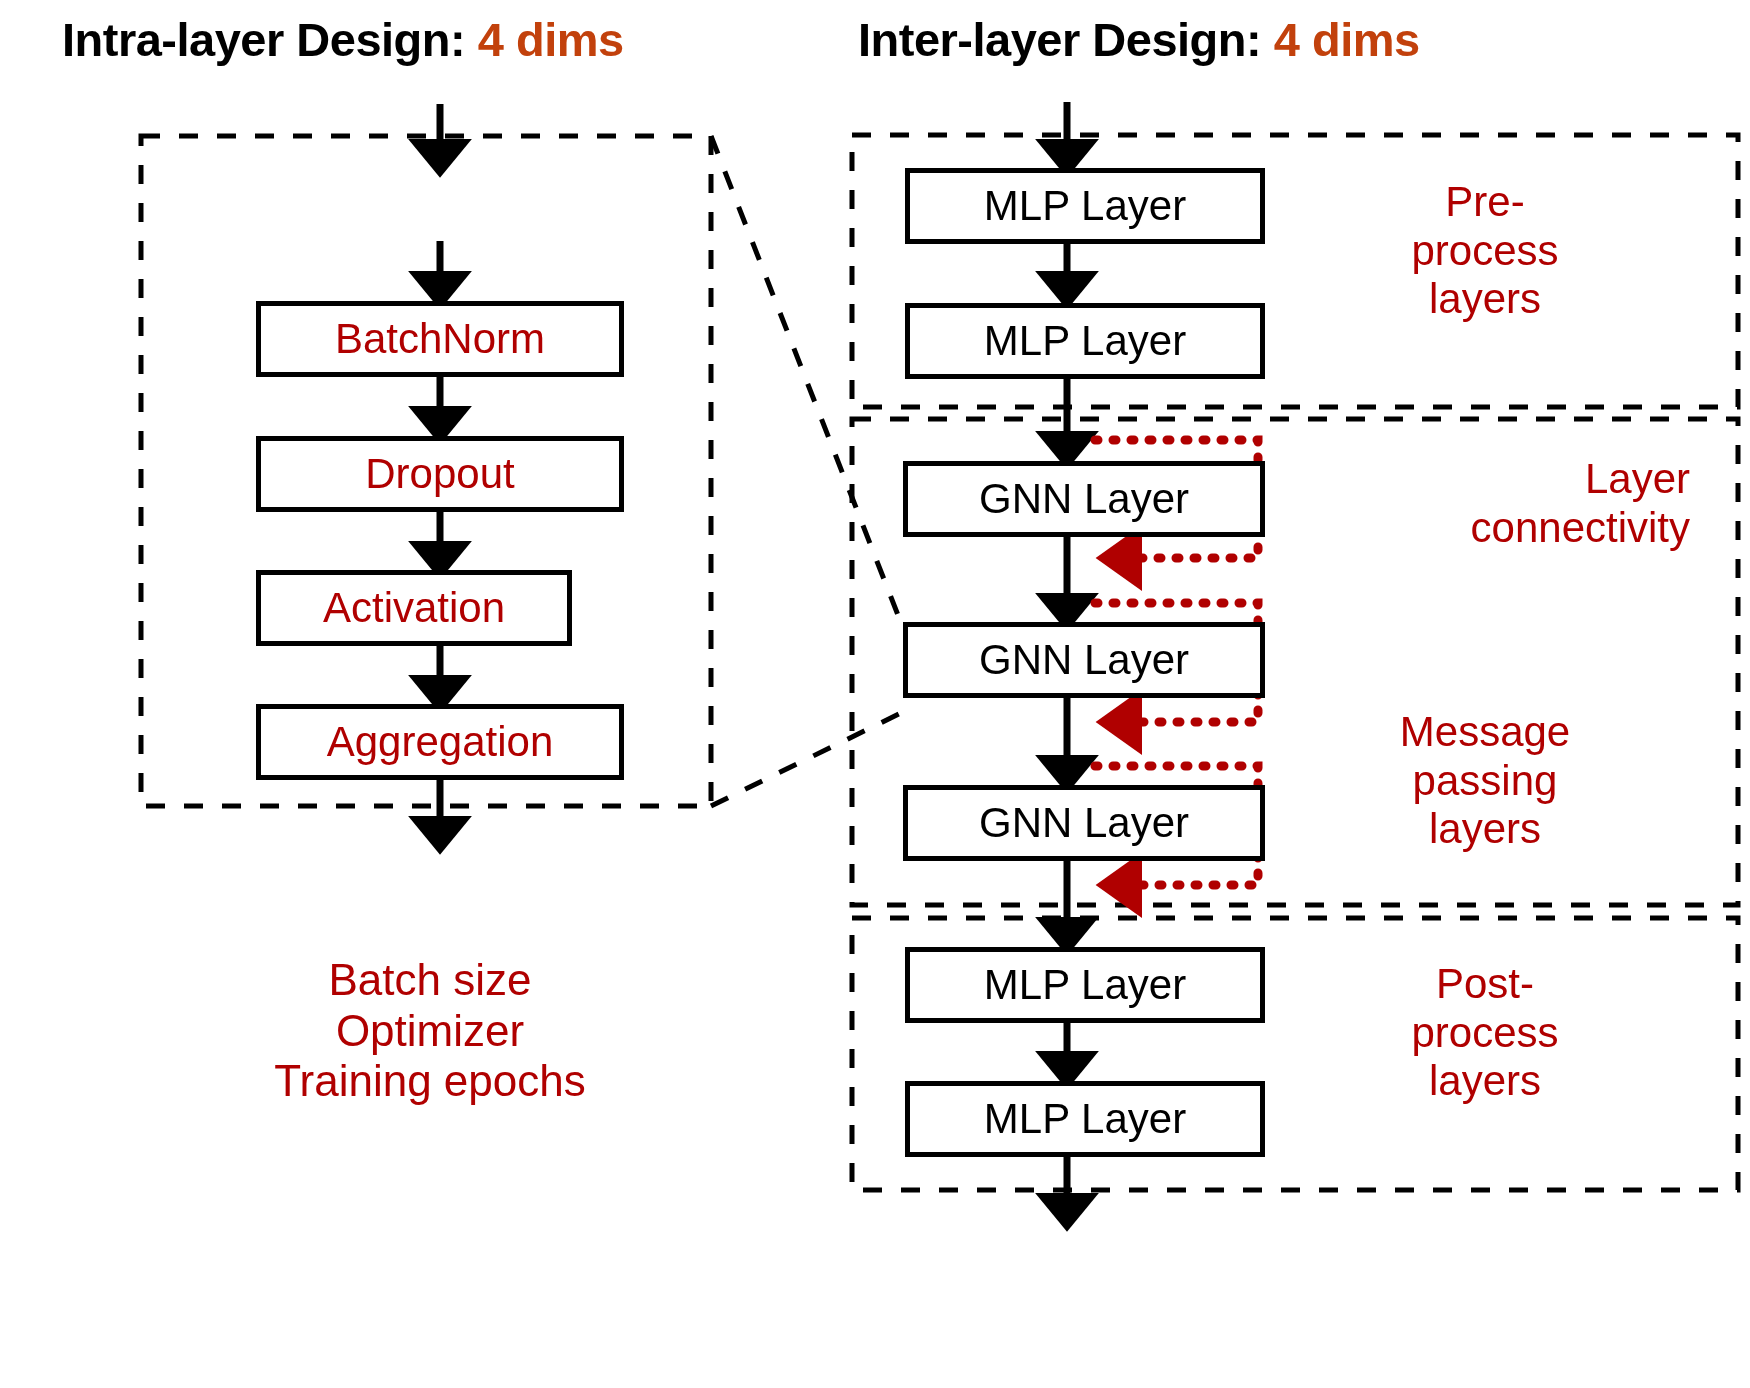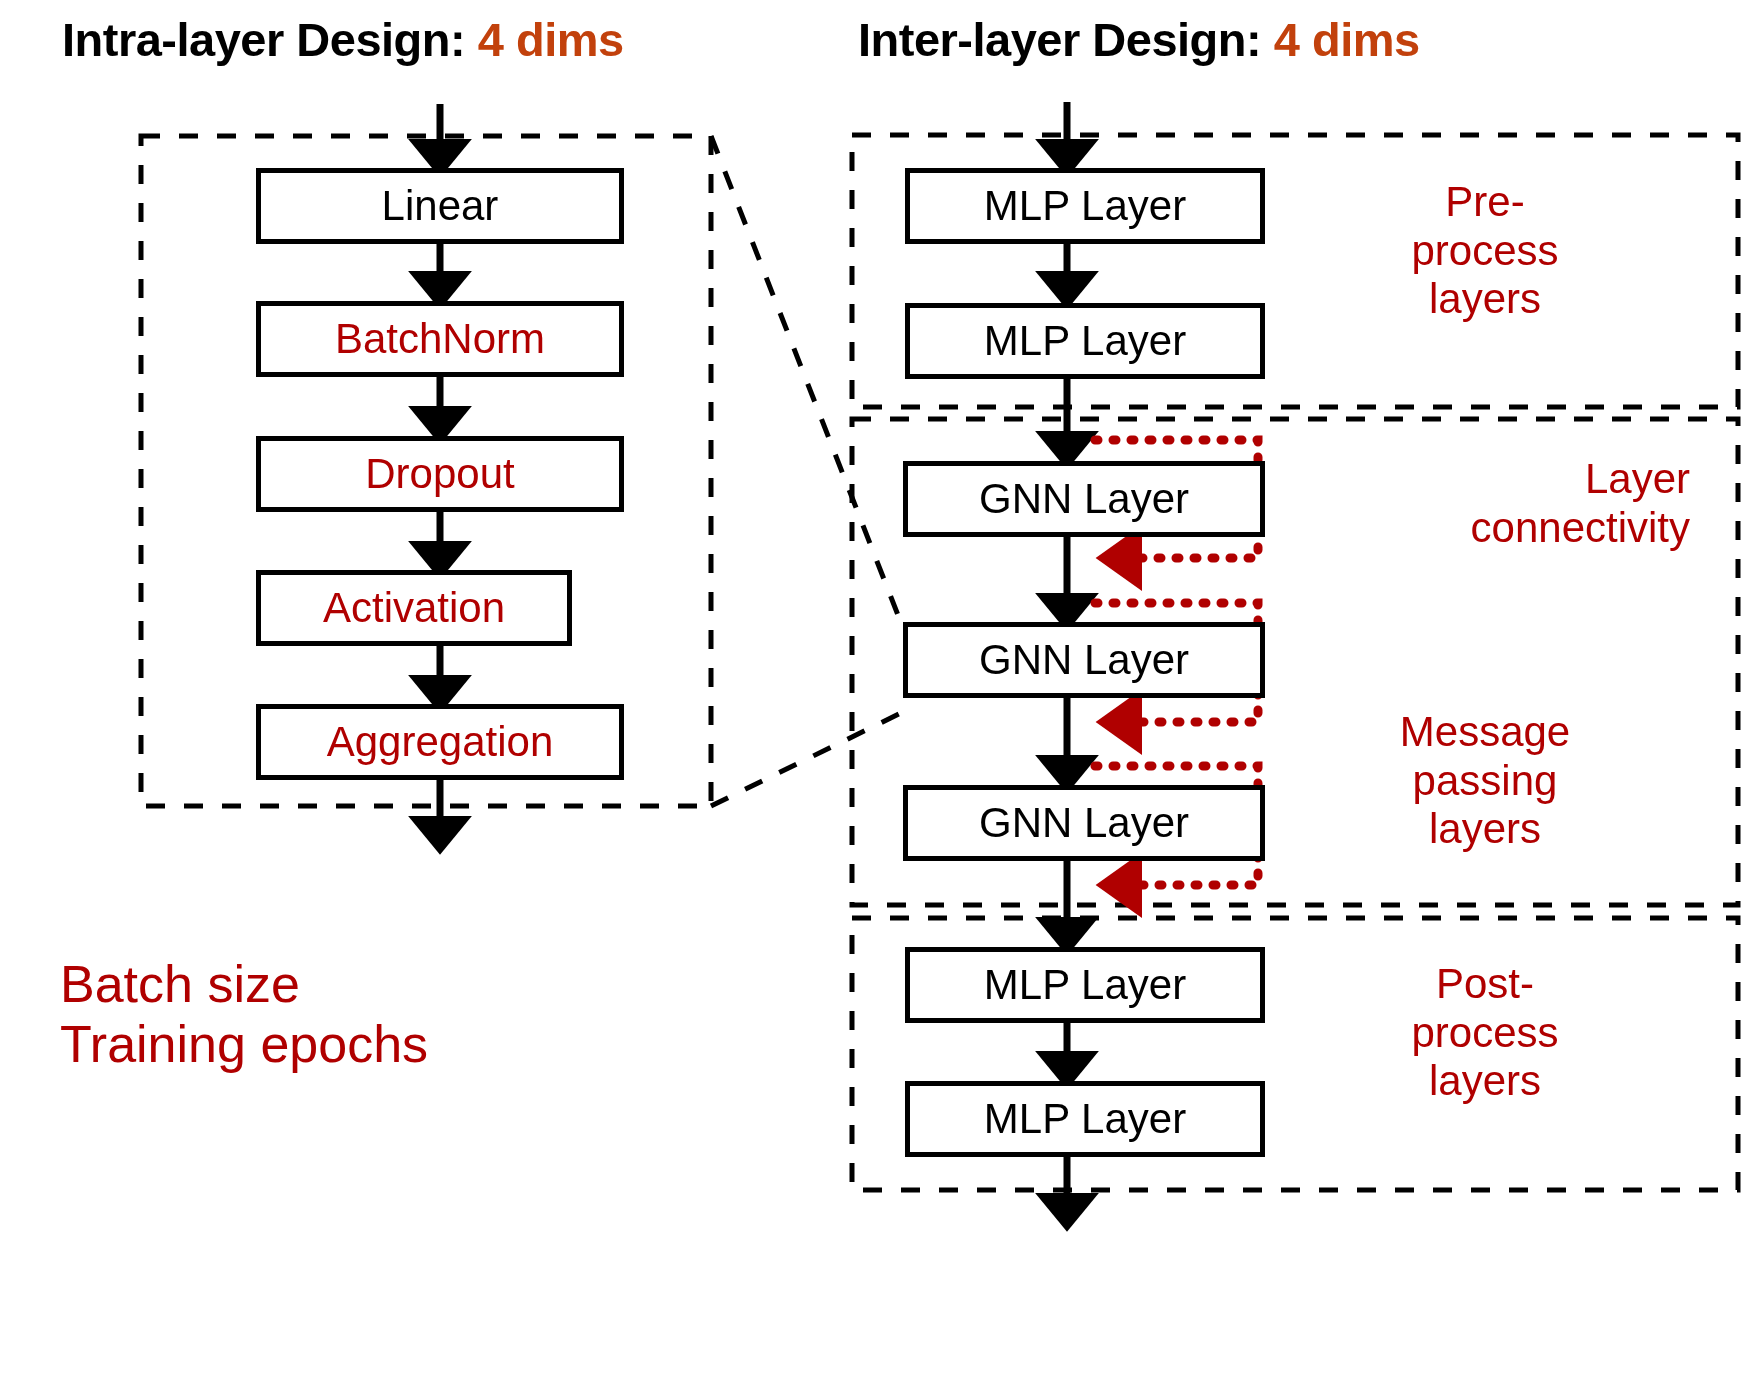--- a/index.html
+++ b/index.html
@@ -42,22 +42,22 @@
   .side-label{
     position:absolute;z-index:3;
     color:#B00000;font-size:42px;line-height:1.16;
     text-align:center;white-space:pre-line;
   }
 
   
   #learn-list{
     position:absolute;z-index:3;
     left:60px;top:955px;width:740px;
-    color:#B00000;
-    font-size:52px;line-height:1.15;
+    text-align:center;color:#B00000;
+    font-size:44px;line-height:1.15;
   }
   #learn-list div{white-space:nowrap;}
 </style>
 </head>
 <body>
 
 <div id="stage">
 
   <svg id="lines" viewBox="0 0 1750 1388">
     <defs>
@@ -101,38 +101,36 @@
 
   <div class="heading" id="title-intra">
     <span>Intra-layer Design: </span><span class="accent">4 dims</span>
   </div>
 
   <div class="heading" id="title-inter">
     <span>Inter-layer Design: </span><span class="accent">4 dims</span>
   </div>
 
 
-  <div class="node black" style="left:256px;top:168px;width:368px;height:76px;">
-    <span>Linear</span>
-  </div>
   <div class="node red" style="left:256px;top:301px;width:368px;height:76px;">
     <span>BatchNorm</span>
   </div>
   <div class="node red" style="left:256px;top:436px;width:368px;height:76px;">
     <span>Dropout</span>
   </div>
   <div class="node red" style="left:256px;top:570px;width:316px;height:76px;">
     <span>Activation</span>
   </div>
   <div class="node red" style="left:256px;top:704px;width:368px;height:76px;">
     <span>Aggregation</span>
   </div>
 
   <div id="learn-list">
     <div>Batch size</div>
+    <div>Optimizer</div>
     <div>Training epochs</div>
   </div>
 
   <div class="node black" style="left:905px;top:168px;width:360px;height:76px;">
     <span>MLP Layer</span>
   </div>
   <div class="node black" style="left:905px;top:303px;width:360px;height:76px;">
     <span>MLP Layer</span>
   </div>
 

